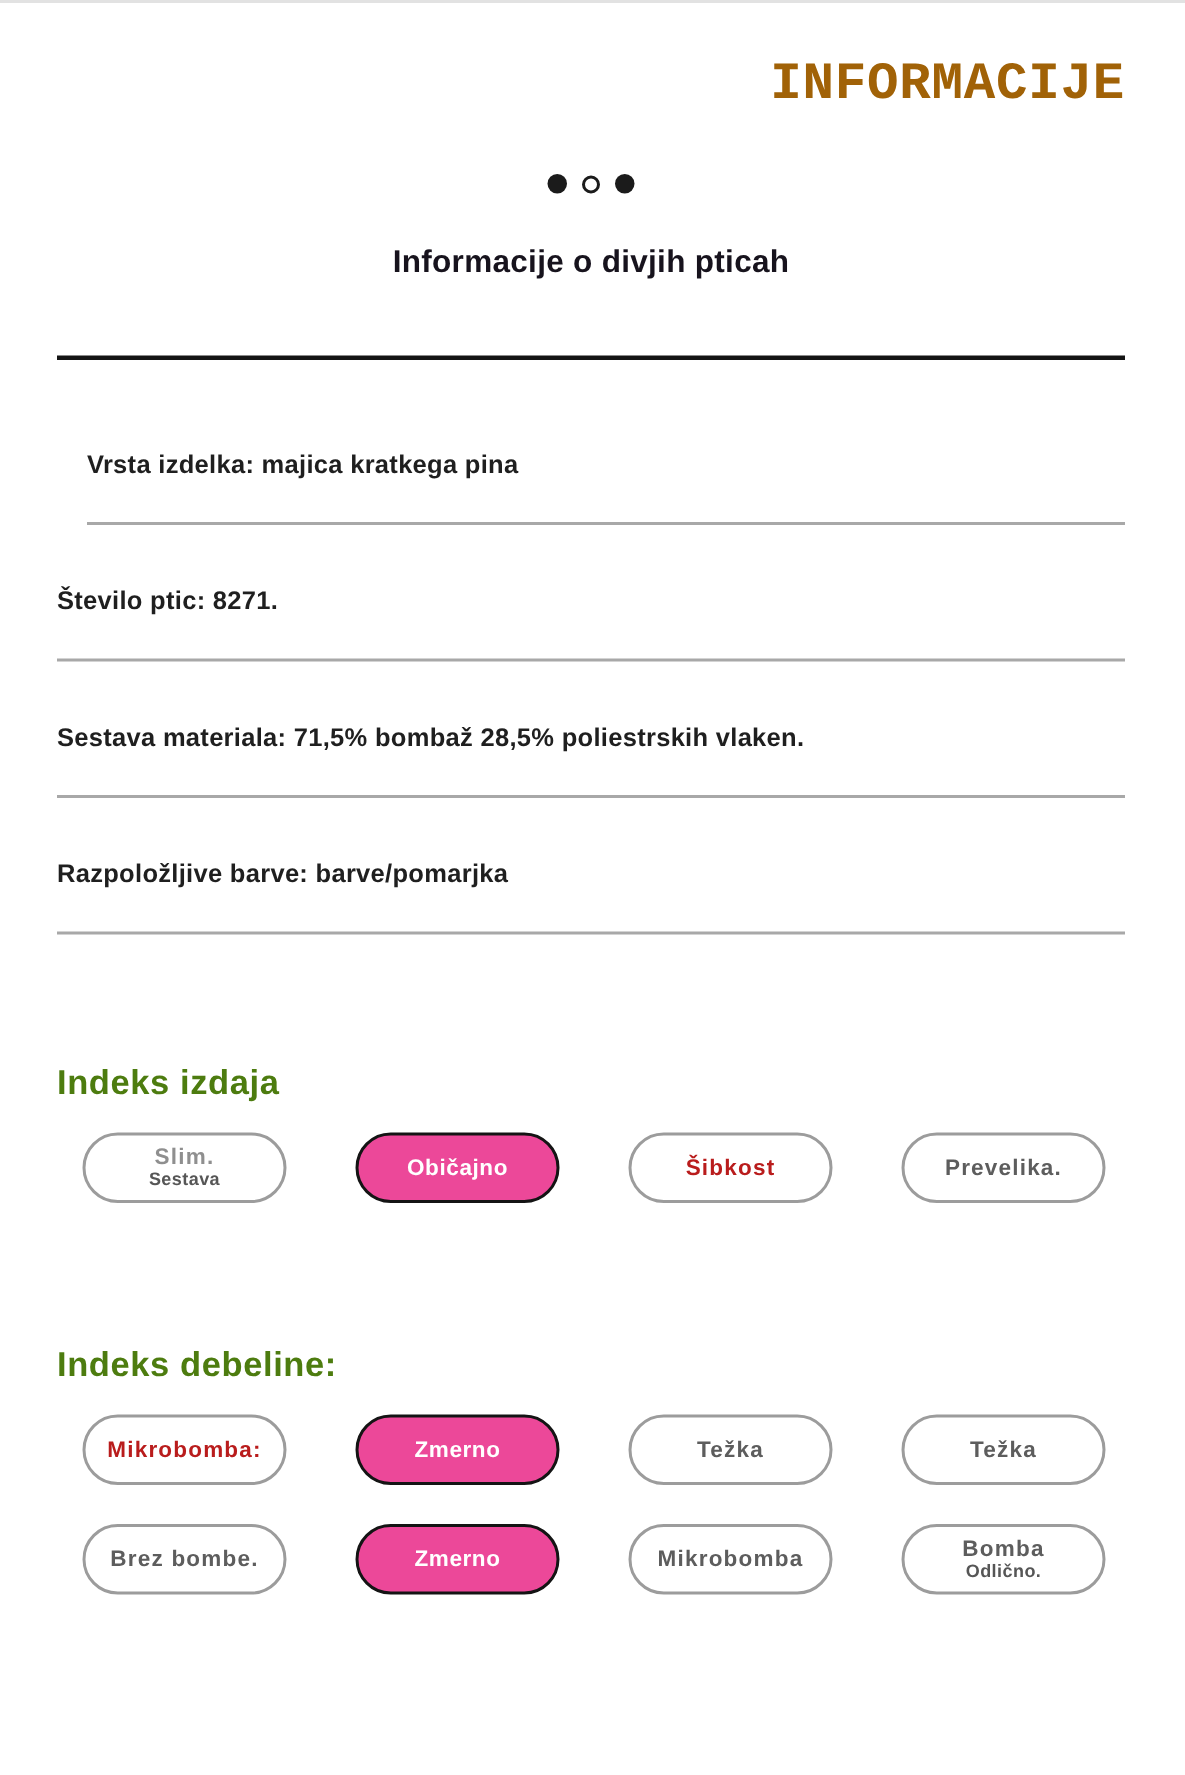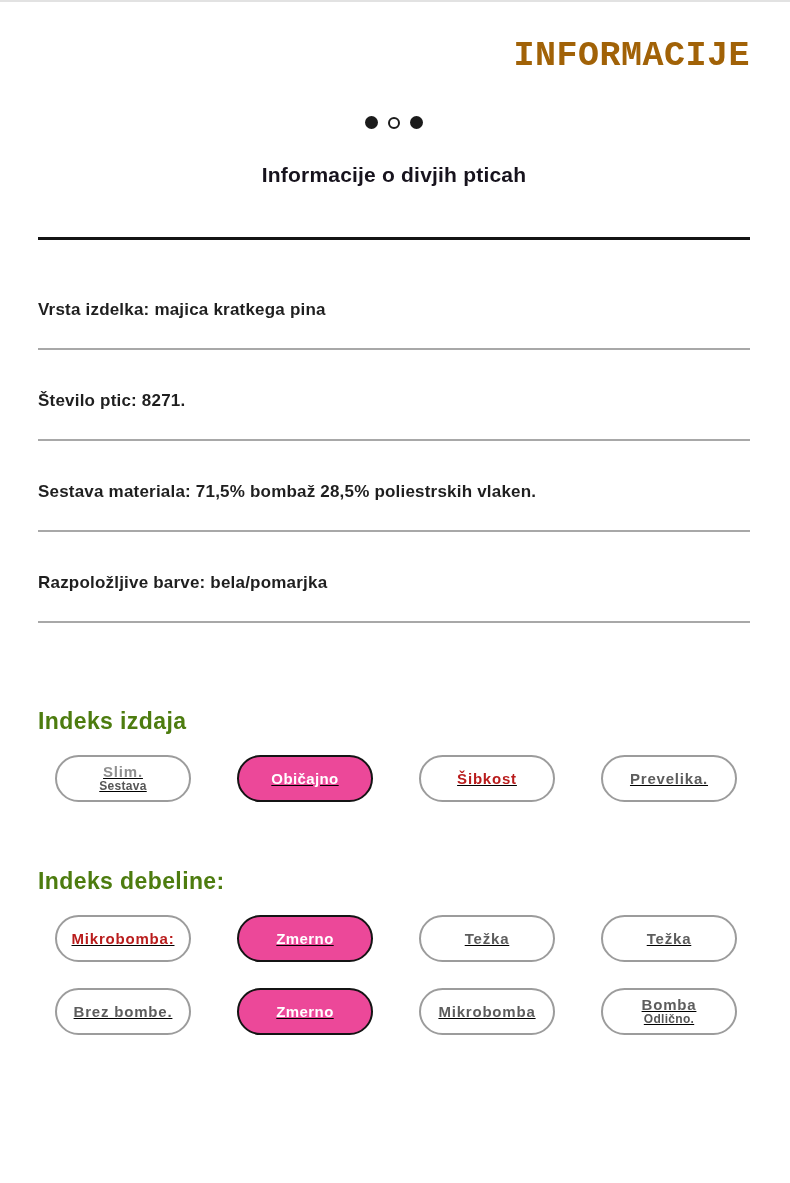--- a/index.html
+++ b/index.html
@@ -43,39 +43,39 @@
   }
   .rule {
     height: 3px; background: #141414; margin-top: 50px;
   }
 
   
   .info-row {
     border-bottom: 2px solid #a8a8a8;
     padding: 41px 0 28px 0;
   }
-  .info-row:first-child { padding-top: 60px; }
+  .info-row:first-child { padding-top: 60px; margin-left: 20px; }
   .info-label {
     margin: 0;
     font-size: 17px;
     font-weight: 700;
     color: #1f1f1f;
     letter-spacing: 0.2px;
   }
 
   
   .opt-section .sec-heading {
     margin: 0;
     font-size: 23px;
     font-weight: 800;
     color: #4d7c0f;
     letter-spacing: 0.4px;
   }
   .opt-section:nth-of-type(1) .sec-heading { margin-top: 85px; }
-  .opt-section:nth-of-type(2) .sec-heading { margin-top: 66px; }
+  .opt-section:nth-of-type(2) .sec-heading { margin-top: 94px; }
   .opt-section:nth-of-type(3) .sec-heading { margin-top: 66px; font-size: 15px; letter-spacing: 0.6px; color: #555555; }
 
   .opt-grid {
     display: grid;
     grid-template-columns: repeat(4, 136px);
     column-gap: 46px;
     margin: 20px 0 0 17px;
     align-items: stretch;
   }
   .opt-section:nth-of-type(3) .opt-grid { margin-top: 26px; }
@@ -85,21 +85,20 @@
     box-sizing: border-box;
     border-radius: 24px;
     border: 2px solid #9c9c9c;
     background: #ffffff;
     display: flex; flex-direction: column;
     align-items: center; justify-content: center;
     padding: 4px 8px;
     font-family: inherit;
     line-height: 1.15;
     cursor: pointer;
-    text-decoration: underline;
   }
   .opt-label {
     font-size: 15px;
     font-weight: 700;
     color: #5d5d5d;
     letter-spacing: 0.8px;
   }
   .opt-sublabel {
     font-size: 12px;
     font-weight: 700;
@@ -138,21 +137,21 @@
 
   <div class="info-row">
     <p class="info-label">Število ptic: 8271.</p>
   </div>
 
   <div class="info-row">
     <p class="info-label">Sestava materiala: 71,5% bombaž 28,5% poliestrskih vlaken.</p>
   </div>
 
   <div class="info-row">
-    <p class="info-label">Razpoložljive barve: bela/pomarjka</p>
+    <p class="info-label">Razpoložljive barve: barve/pomarjka</p>
   </div>
 </div>
     <div id="sections">
   <section class="opt-section">
     <h3 class="sec-heading">Indeks izdaja</h3>
     <div class="opt-grid">
   <button class="opt-btn soft">
     <span class="opt-label">Slim.</span>
     <span class="opt-sublabel">Sestava</span>
   </button>

